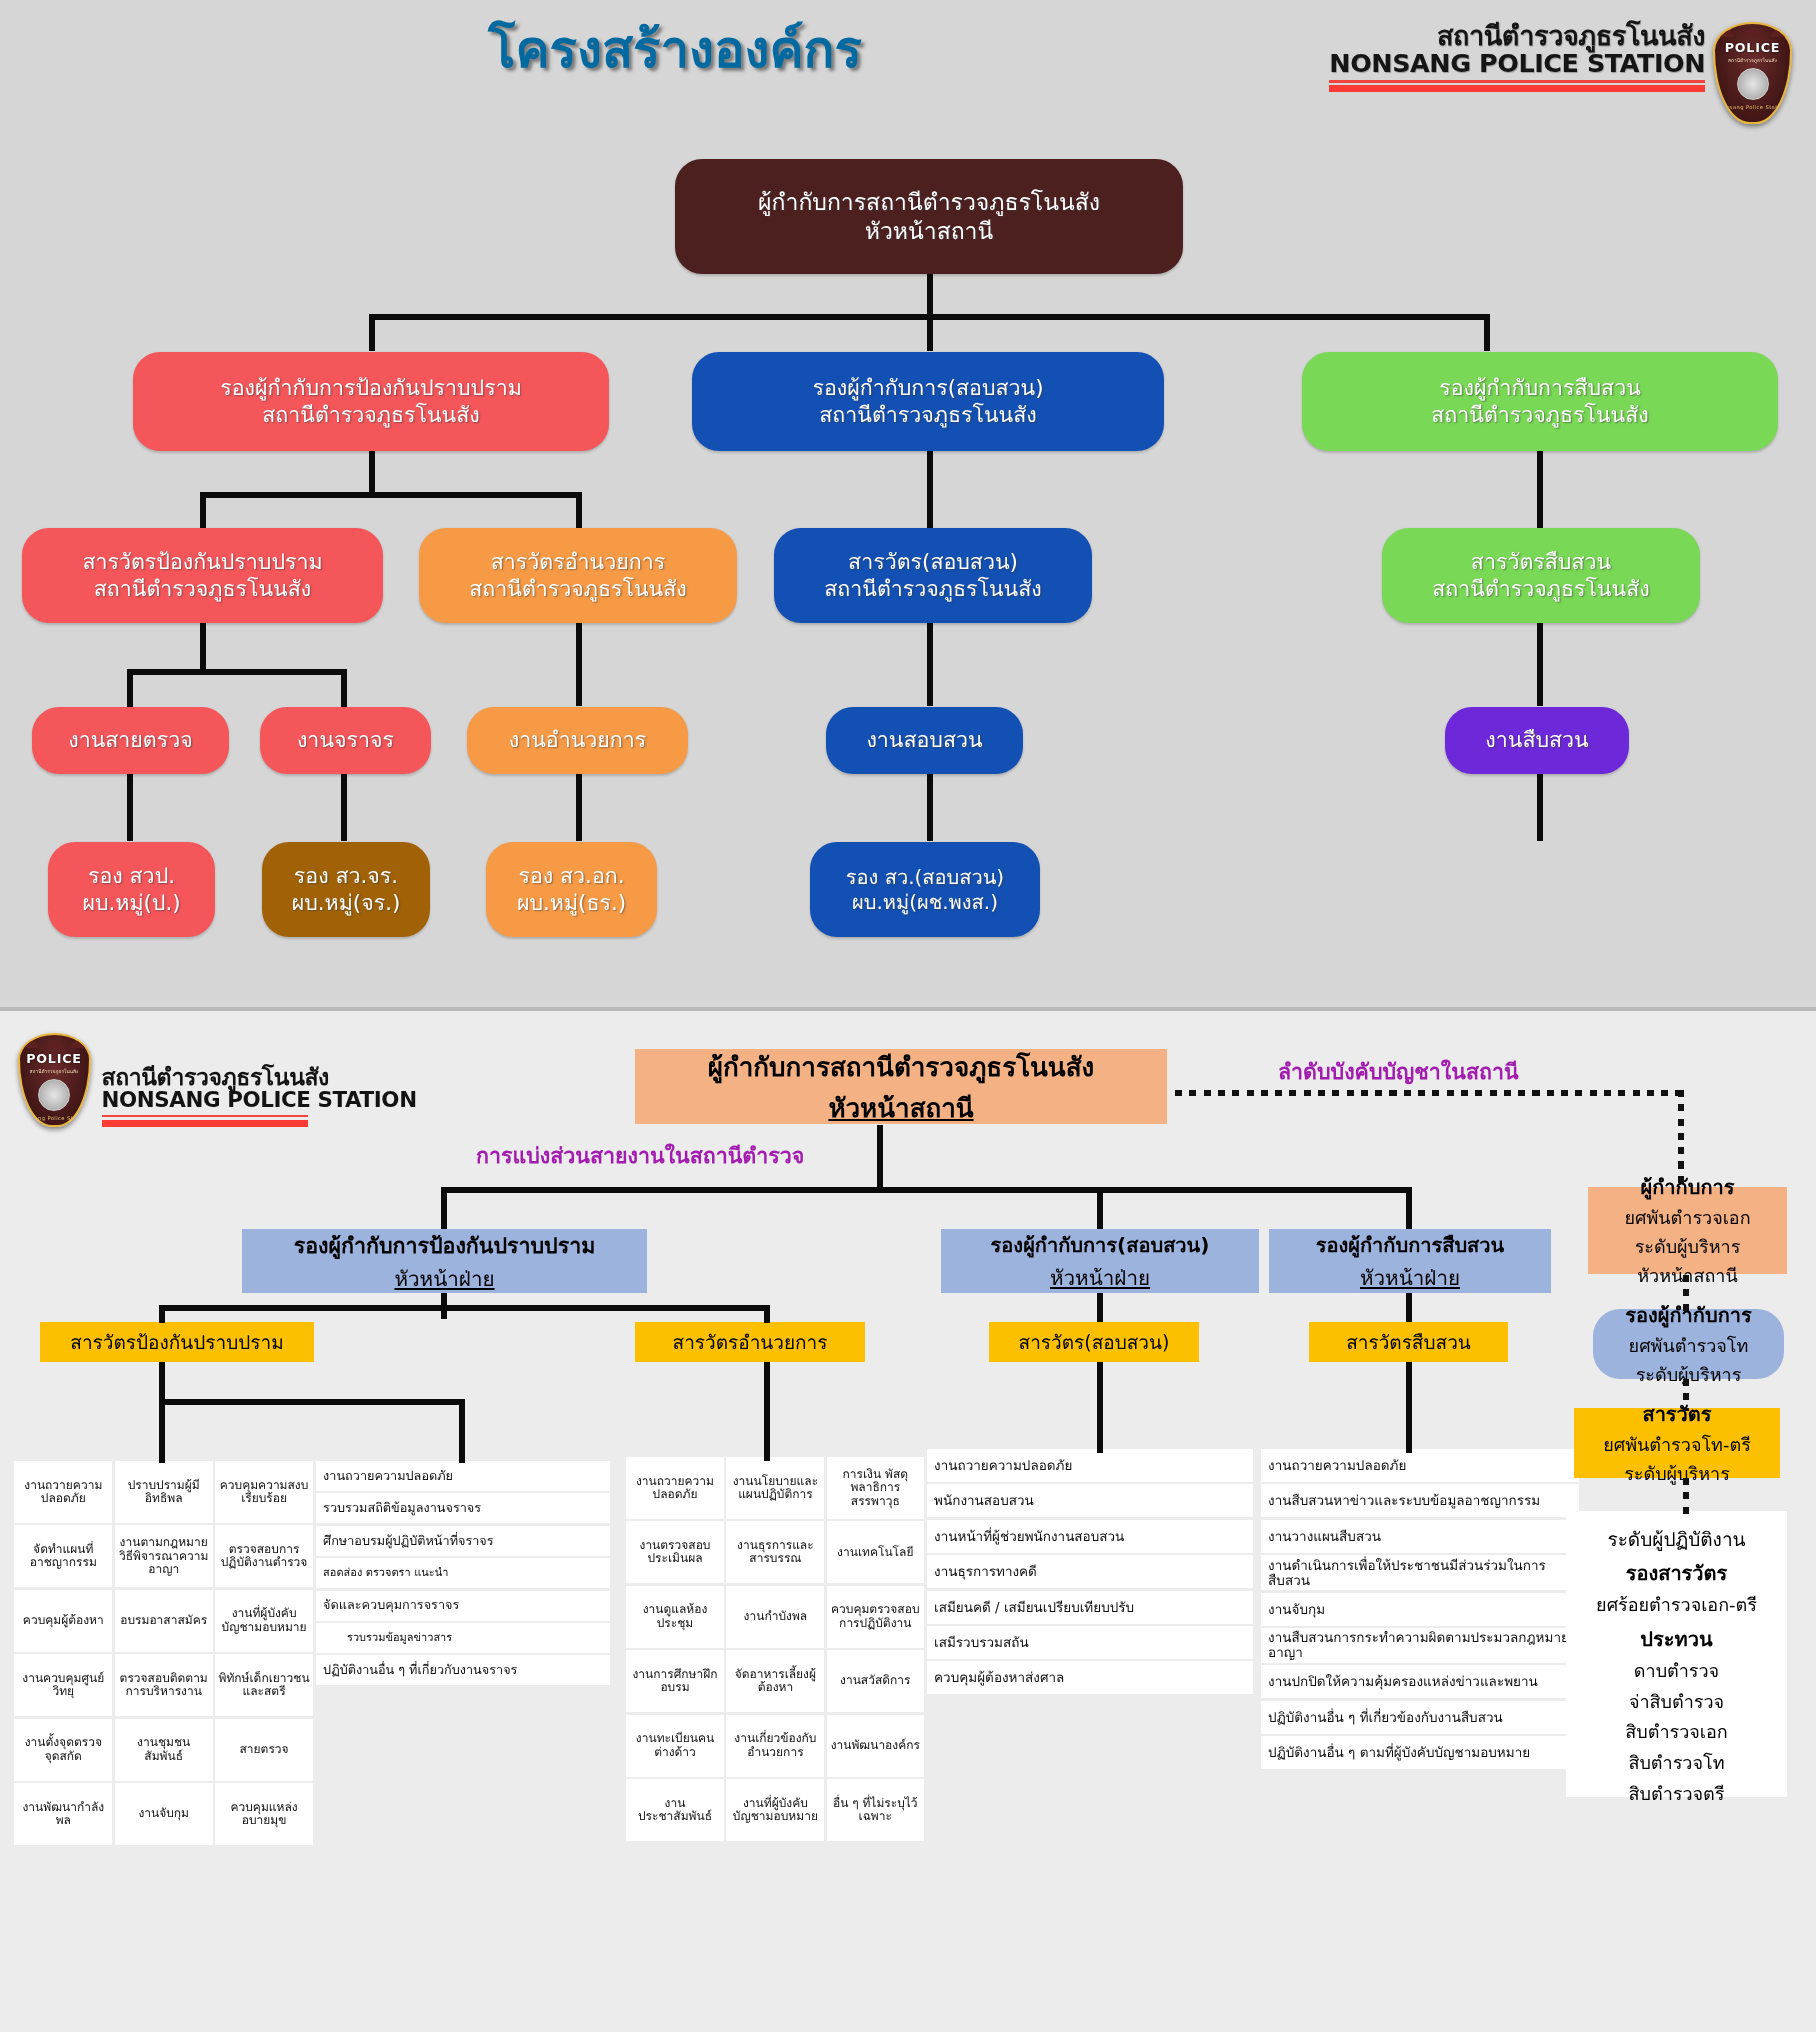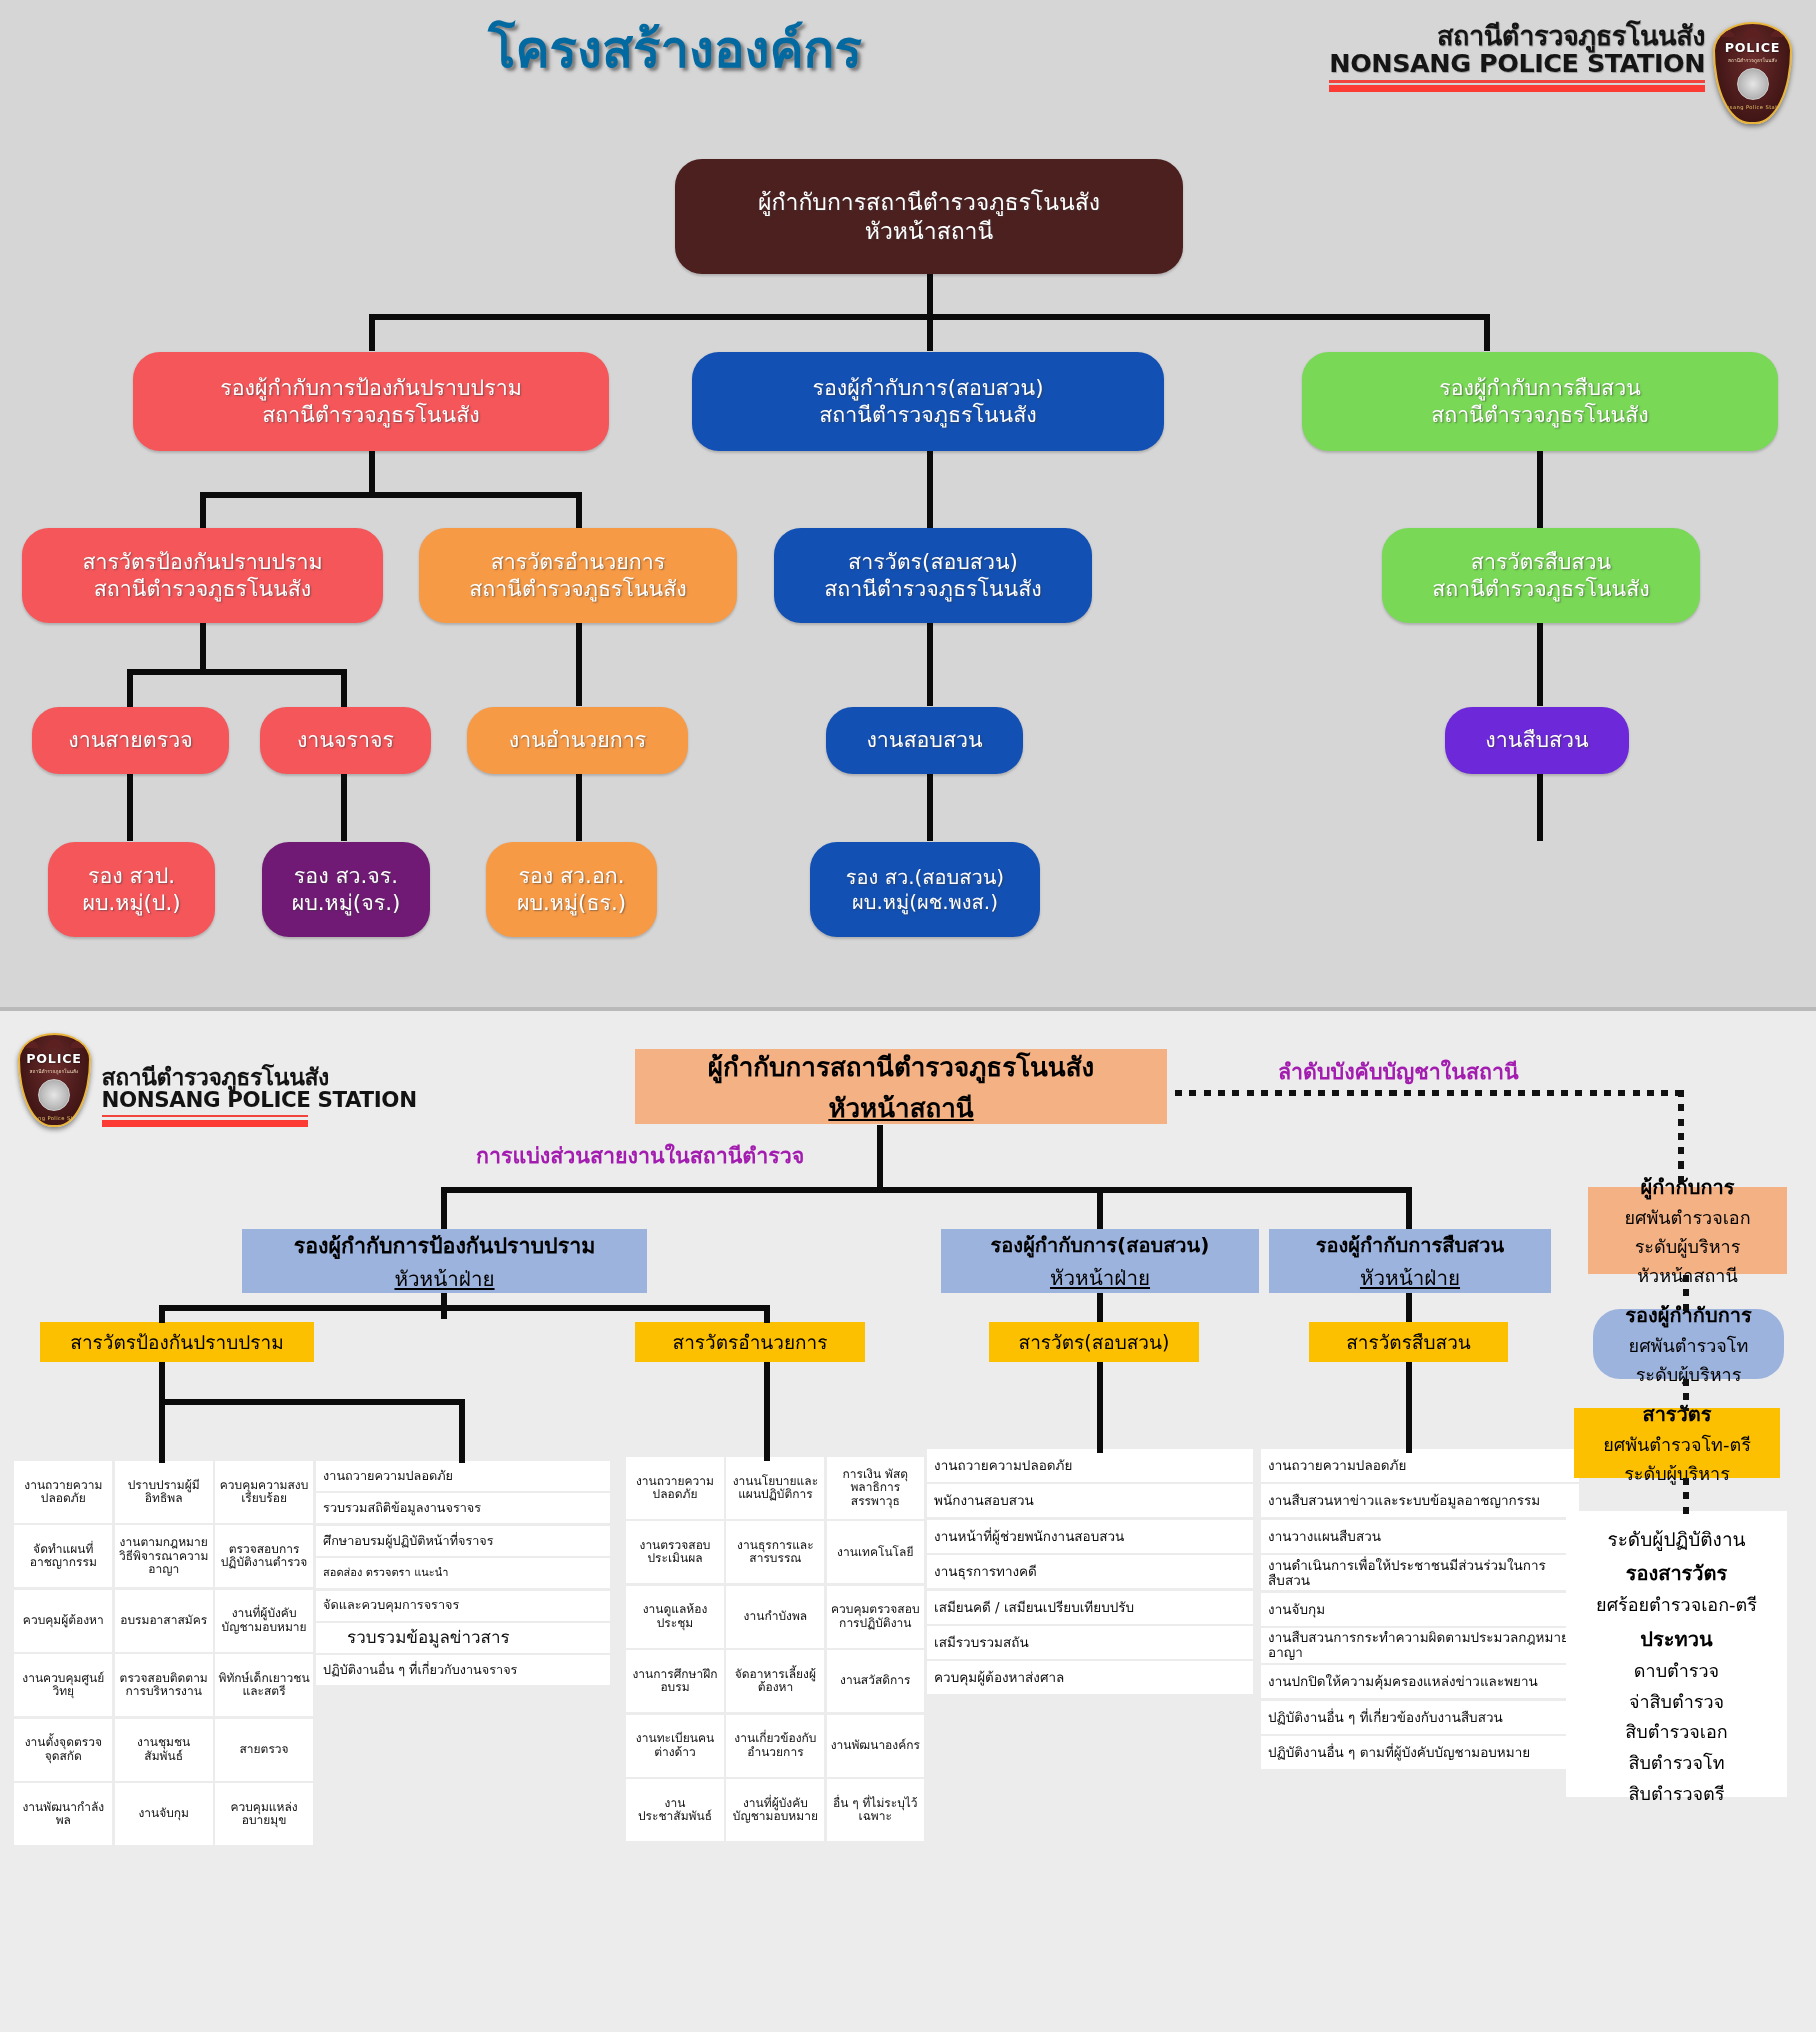--- a/index.html
+++ b/index.html
@@ -217,21 +217,21 @@
     <div class="pill" style="left:1445px; top:707px; width:184px; height:67px; background:#6d28d9;">
       <span>งานสืบสวน</span>
     </div>
 
     <div class="pill" style="left:48px; top:842px; width:167px; height:95px; background:#f5565a;">
       <div>
         <div>รอง สวป.</div>
         <div>ผบ.หมู่(ป.)</div>
       </div>
     </div>
-    <div class="pill" style="left:262px; top:842px; width:168px; height:95px; background:#701a75;">
+    <div class="pill" style="left:262px; top:842px; width:168px; height:95px; background:#a16207;">
       <div>
         <div>รอง สว.จร.</div>
         <div>ผบ.หมู่(จร.)</div>
       </div>
     </div>
     <div class="pill" style="left:486px; top:842px; width:171px; height:95px; background:#f79a46;">
       <div>
         <div>รอง สว.อก.</div>
         <div>ผบ.หมู่(ธร.)</div>
       </div>
@@ -346,21 +346,21 @@
         <div class="cell" style="font-size: 12px;">งานจับกุม</div>
         <div class="cell" style="font-size: 12px;">ควบคุมแหล่งอบายมุข</div>
       </div>
 
     <div class="cellgrid" id="grid-traffic" style="left:316px; top:450px; width:294px; grid-template-columns:294px; grid-auto-rows:auto;">
         <div class="cell left" style="font-size: 12.7px; min-height: 30px;">งานถวายความปลอดภัย</div>
         <div class="cell left" style="font-size: 12.7px; min-height: 30px;">รวบรวมสถิติข้อมูลงานจราจร</div>
         <div class="cell left" style="font-size: 12.7px; min-height: 30px;">ศึกษาอบรมผู้ปฏิบัติหน้าที่จราจร</div>
         <div class="cell left" style="font-size: 11px; min-height: 30px; text-align: right;">สอดส่อง ตรวจตรา แนะนำ</div>
         <div class="cell left" style="font-size: 12.7px; min-height: 30px;">จัดและควบคุมการจราจร</div>
-        <div class="cell left" style="font-size: 17px; min-height: 30px; padding-left: 31px;">รวบรวมข้อมูลข่าวสาร</div>
+        <div class="cell left" style="font-size: 11px; min-height: 30px; padding-left: 31px;">รวบรวมข้อมูลข่าวสาร</div>
         <div class="cell left" style="font-size: 12.7px; min-height: 30px;">ปฏิบัติงานอื่น ๆ ที่เกี่ยวกับงานจราจร</div>
       </div>
 
     <div class="cellgrid" id="grid-admin" style="left:626px; top:446px; width:294px; grid-template-columns:98px 98px 97px; grid-auto-rows:62px;">
         <div class="cell" style="font-size: 12px;">งานถวายความปลอดภัย</div>
         <div class="cell" style="font-size: 12px;">งานนโยบายและแผนปฏิบัติการ</div>
         <div class="cell" style="font-size: 12px;">การเงิน พัสดุ พลาธิการ สรรพาวุธ</div>
         <div class="cell" style="font-size: 12px;">งานตรวจสอบประเมินผล</div>
         <div class="cell" style="font-size: 12px;">งานธุรการและสารบรรณ</div>
         <div class="cell" style="font-size: 12px;">งานเทคโนโลยี</div>

